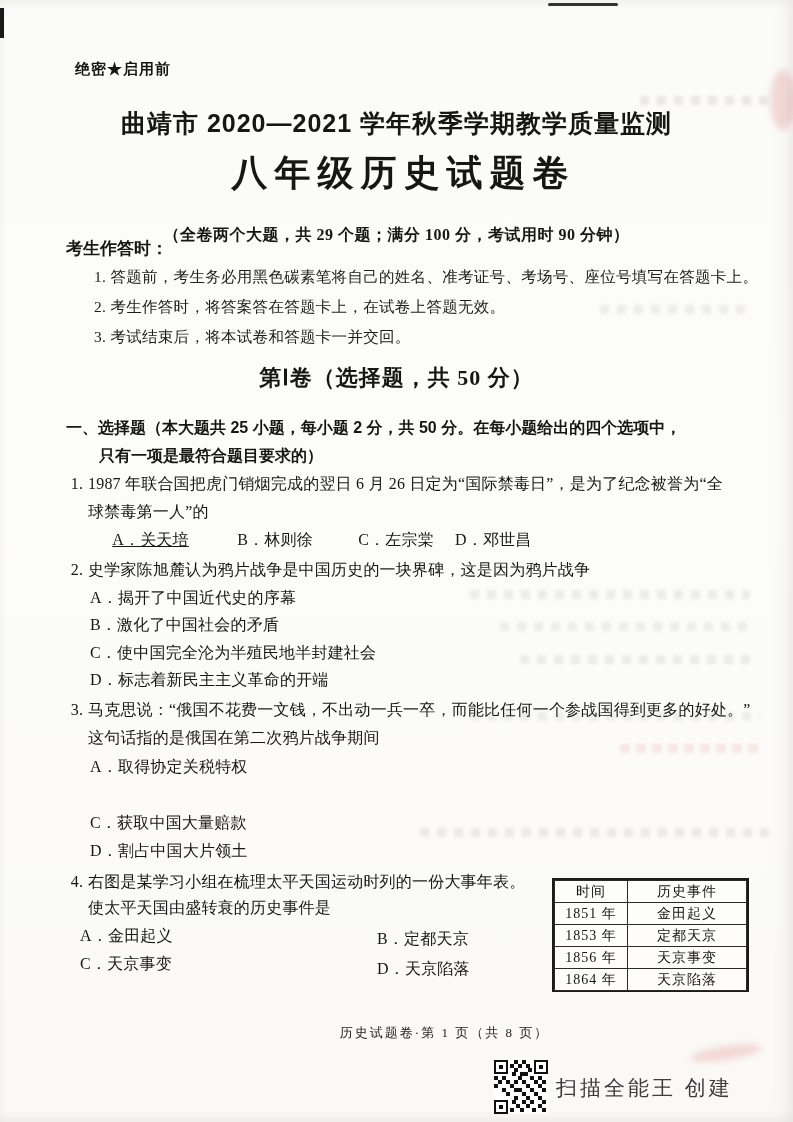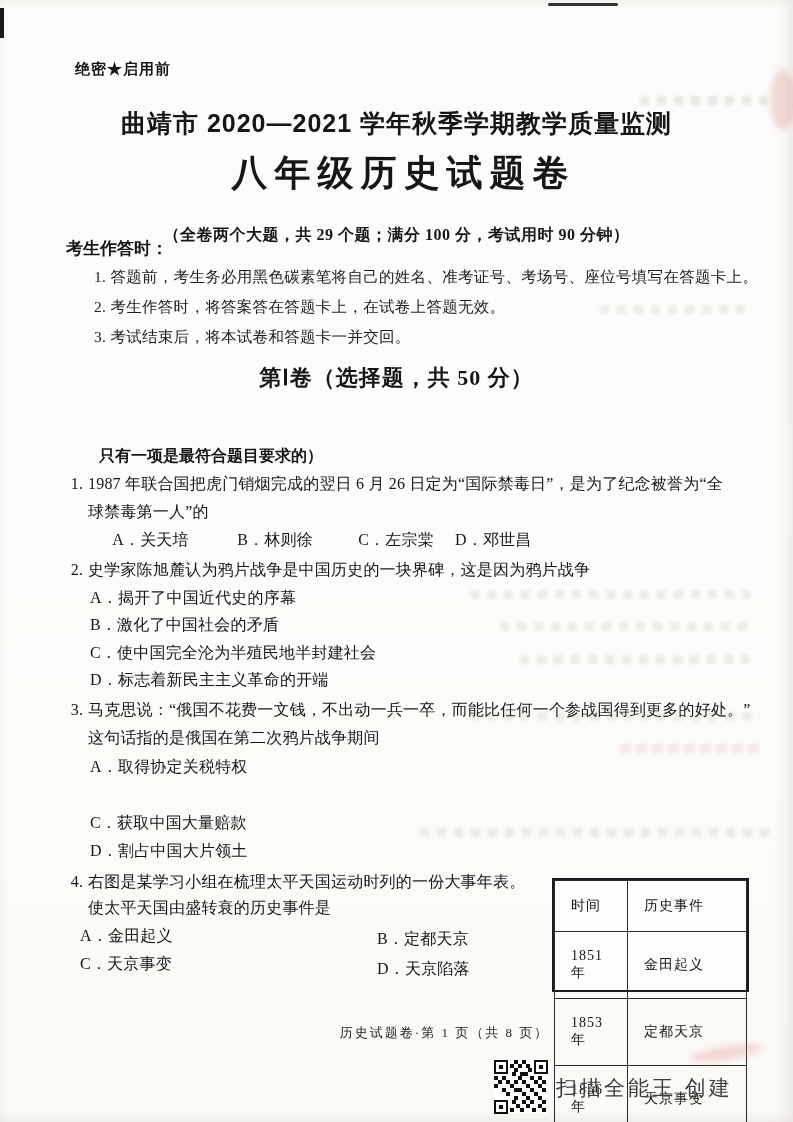--- a/index.html
+++ b/index.html
@@ -23,30 +23,30 @@
 
   .notice-h { left:66px; top:237px; font-size:17px; font-weight:bold; }
   .note { left:94px; font-size:15.5px; letter-spacing:.3px; color:#1c1c1c; }
 
   .part-title { top:363px; font-size:22px; font-weight:bold; letter-spacing:1px; }
   .intro { font-size:16px; font-weight:bold; }
 
   .qline { font-size:16px; letter-spacing:.2px; white-space:nowrap;text-align:center; }
   .qnum { display:inline-block; width:22px; }
   .optrow span { display:inline-block; }
-  .w1 { width:125px; } .w2 { width:124px; } .w3 { width:118px; }
+  .w1 { width:125px;text-decoration:underline; } .w2 { width:124px; } .w3 { width:118px; }
 
   .yeartable {
     left:552px; top:878px; width:193px; height:110px;
     border:2px solid #1b1b1b; background:rgba(255,255,255,.55);
   }
   .yeartable table { width:100%; height:100%; border-collapse:collapse; table-layout:fixed; }
   .yeartable td {
-    border:1px solid #2a2a2a; vertical-align:middle;
-    font-size:14px; padding:16px; letter-spacing:1px; color:#141414;
+    border:1px solid #2a2a2a; text-align:center; vertical-align:middle;
+    font-size:14px; padding:0; letter-spacing:1px; color:#141414;
   }
   .yeartable col.c1 { width:73px; }
   .yeartable tr { height:22px; }
 
   .footer { top:1024px; font-size:13px; letter-spacing:2px; color:#242424;margin-left:48px; }
 
   .qr { left:494px; top:1060px; width:54px; height:54px; background:#fff; }
   .qr .f { position:absolute; width:14px; height:14px; border:2px solid #101010; box-sizing:border-box; background:#fff; }
   .qr .f::after { content:""; position:absolute; inset:3px; background:#101010; }
   .f-tl { left:0; top:0; } .f-tr { right:0; top:0; } .f-bl { left:0; bottom:0; }
@@ -91,20 +91,21 @@
   <div class="abs center title1 sans">曲靖市 2020—2021 学年秋季学期教学质量监测</div>
   <div class="abs center title2 sans">八年级历史试题卷</div>
   <div class="abs center meta">（全卷两个大题，共 29 个题；满分 100 分，考试用时 90 分钟）</div>
 
   <div class="abs notice-h sans">考生作答时：</div>
   <div class="abs note" style="top:267px">1. 答题前，考生务必用黑色碳素笔将自己的姓名、准考证号、考场号、座位号填写在答题卡上。</div>
   <div class="abs note" style="top:297px">2. 考生作答时，将答案答在答题卡上，在试卷上答题无效。</div>
   <div class="abs note" style="top:327px">3. 考试结束后，将本试卷和答题卡一并交回。</div>
 
   <div class="abs center part-title">第Ⅰ卷（选择题，共 50 分）</div>
+  <div class="abs intro sans" style="left:66px; top:418px">一、选择题（本大题共 25 小题，每小题 2 分，共 50 分。在每小题给出的四个选项中，</div>
   <div class="abs intro sans" style="left:99px; top:446px">只有一项是最符合题目要求的）</div>
 
   <div class="abs qline" style="left:66px; top:474px"><span class="qnum">1.</span><span>1987 年联合国把虎门销烟完成的翌日 6 月 26 日定为“国际禁毒日”，是为了纪念被誉为“全</span></div>
   <div class="abs qline" style="left:88px; top:502px">球禁毒第一人”的</div>
   <div class="abs qline optrow" style="left:88px; top:530px">
     <span class="w1">A．关天培</span><span class="w2">B．林则徐</span><span class="w3">C．左宗棠</span><span>D．邓世昌</span>
   </div>
 
   <div class="abs qline" style="left:66px; top:560px"><span class="qnum">2.</span><span>史学家陈旭麓认为鸦片战争是中国历史的一块界碑，这是因为鸦片战争</span></div>
   <div class="abs qline" style="left:90px; top:588px">A．揭开了中国近代史的序幕</div>

